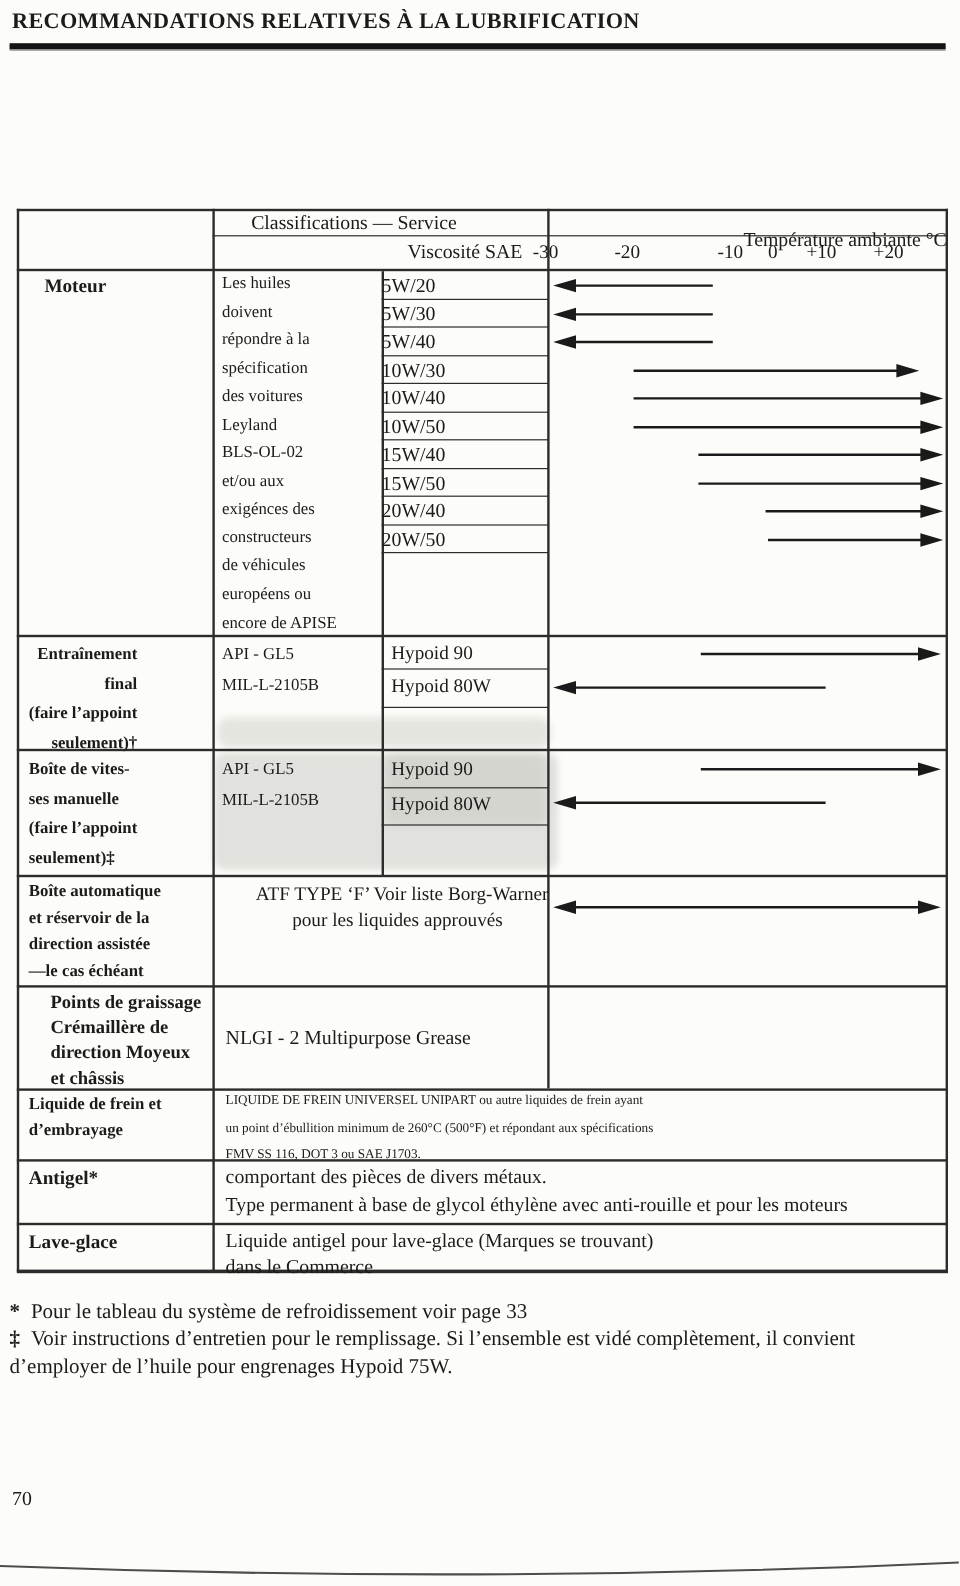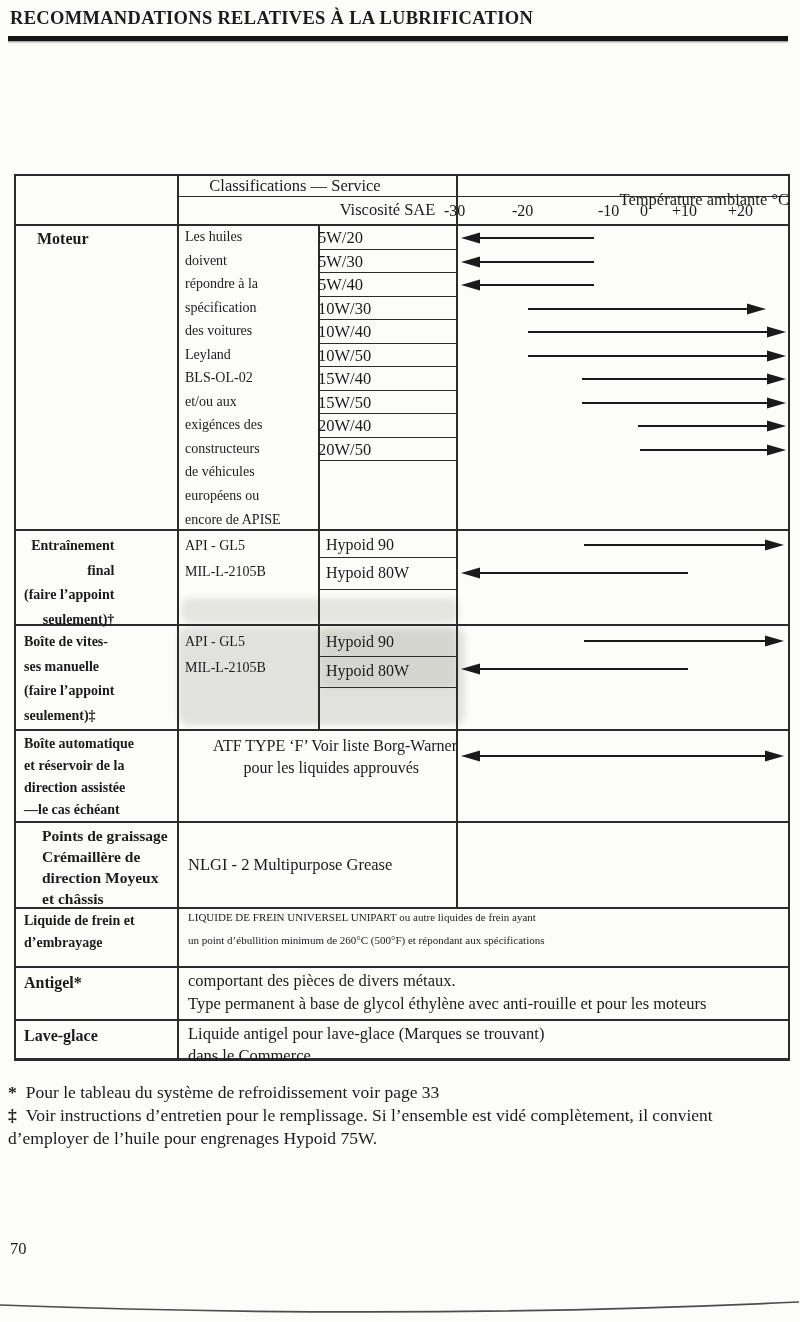--- a/index.html
+++ b/index.html
@@ -149,20 +149,21 @@
     </div>
   <div class="txt" style="left:188px;top:856px;font-size:16.5px;">NLGI - 2 Multipurpose Grease</div>
 
   <div class="lines bold" style="left:24px;top:913px;--lh:22px;">
       <div>Liquide de frein et</div>
       <div>d’embrayage</div>
     </div>
   <div class="lines" style="left:188px;top:911px;--lh:22.6px;font-size:11px;">
       <div>LIQUIDE DE FREIN UNIVERSEL UNIPART ou autre liquides de frein ayant</div>
       <div>un point d’ébullition minimum de 260°C (500°F) et répondant aux spécifications</div>
+      <div>FMV SS 116, DOT 3 ou SAE J1703.</div>
     </div>
 
   <div class="txt bold" style="left:24px;top:974px;">Antigel*</div>
   <div class="lines" style="left:188px;top:971px;--lh:22.6px;font-size:16.5px;">
       <div>comportant des pièces de divers métaux.</div>
       <div>Type permanent à base de glycol éthylène avec anti-rouille et pour les moteurs</div>
     </div>
 
   <div class="txt bold" style="left:24px;top:1027px;">Lave-glace</div>
   <div class="lines" style="left:188px;top:1024px;--lh:21.6px;font-size:16.5px;">

